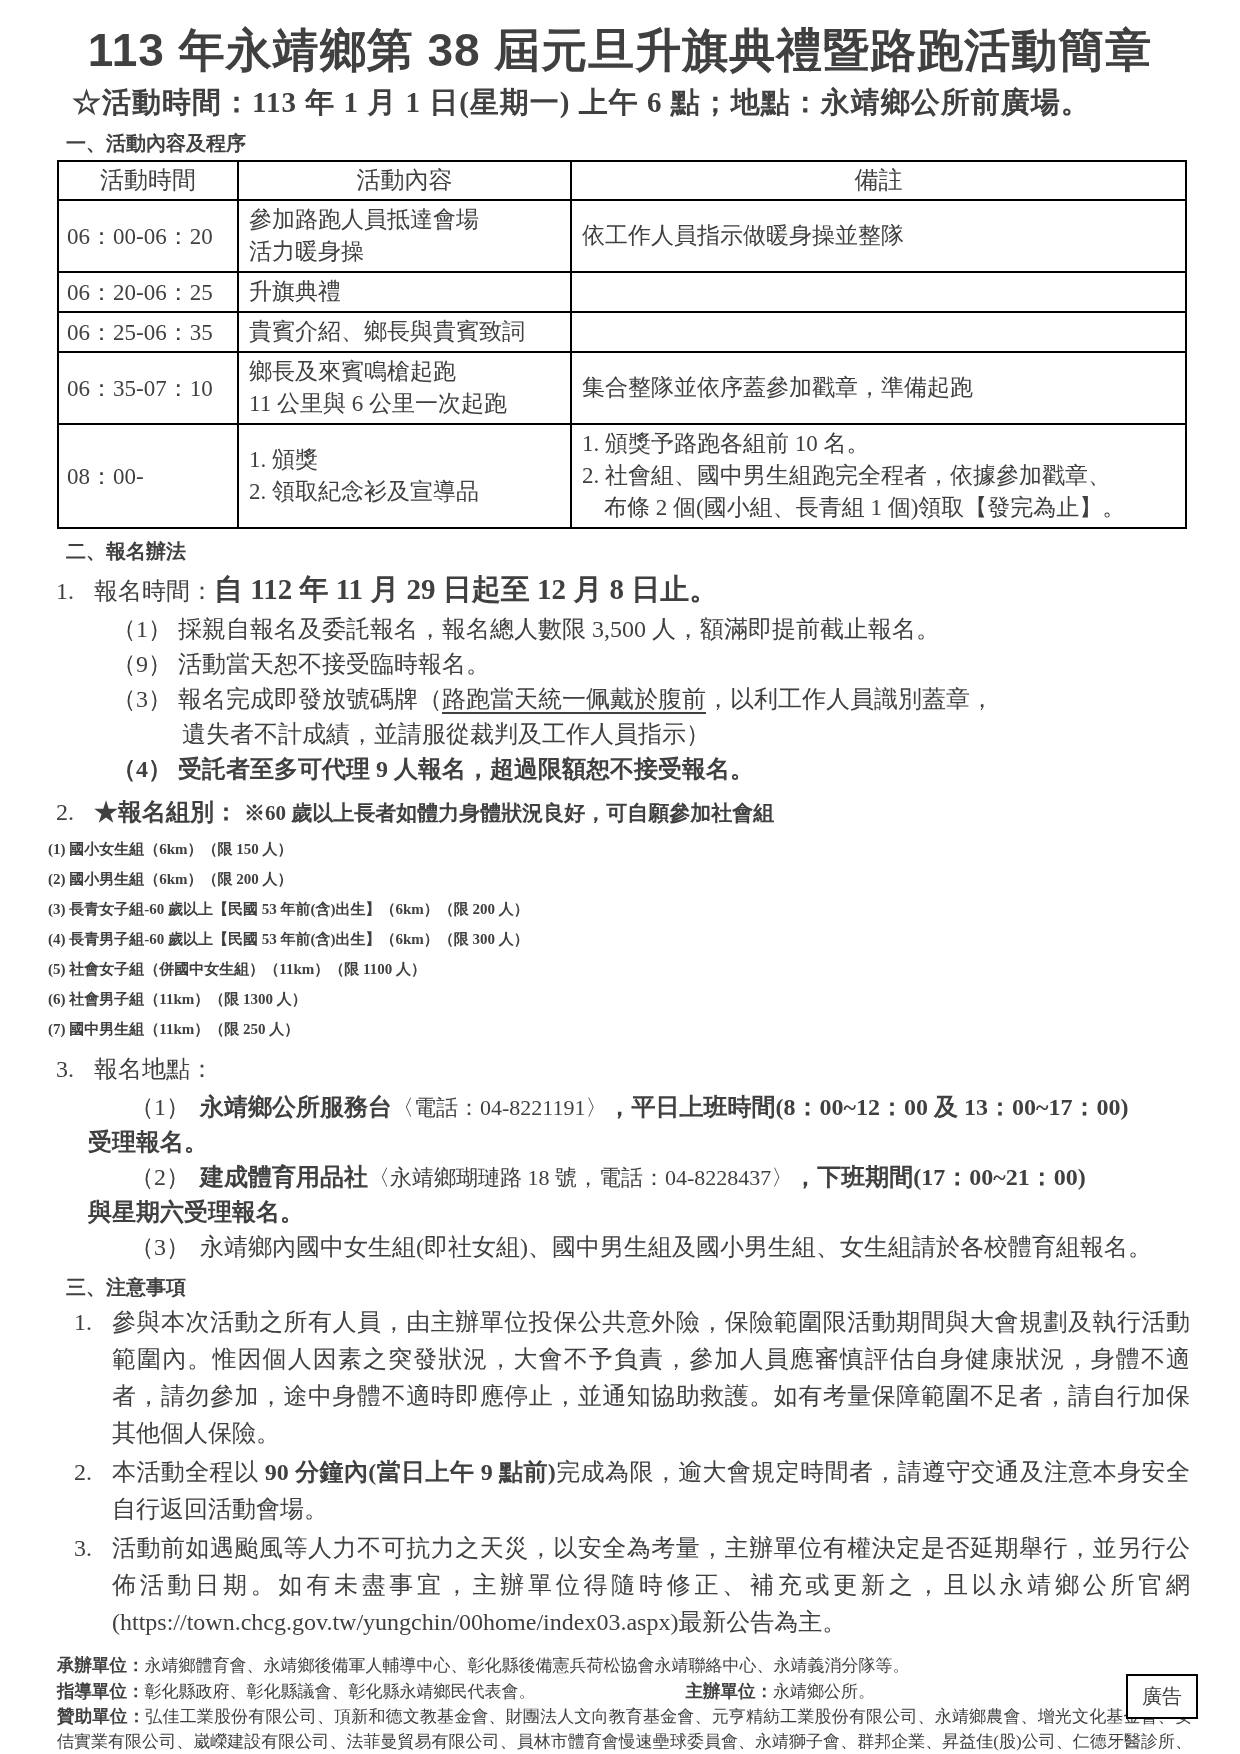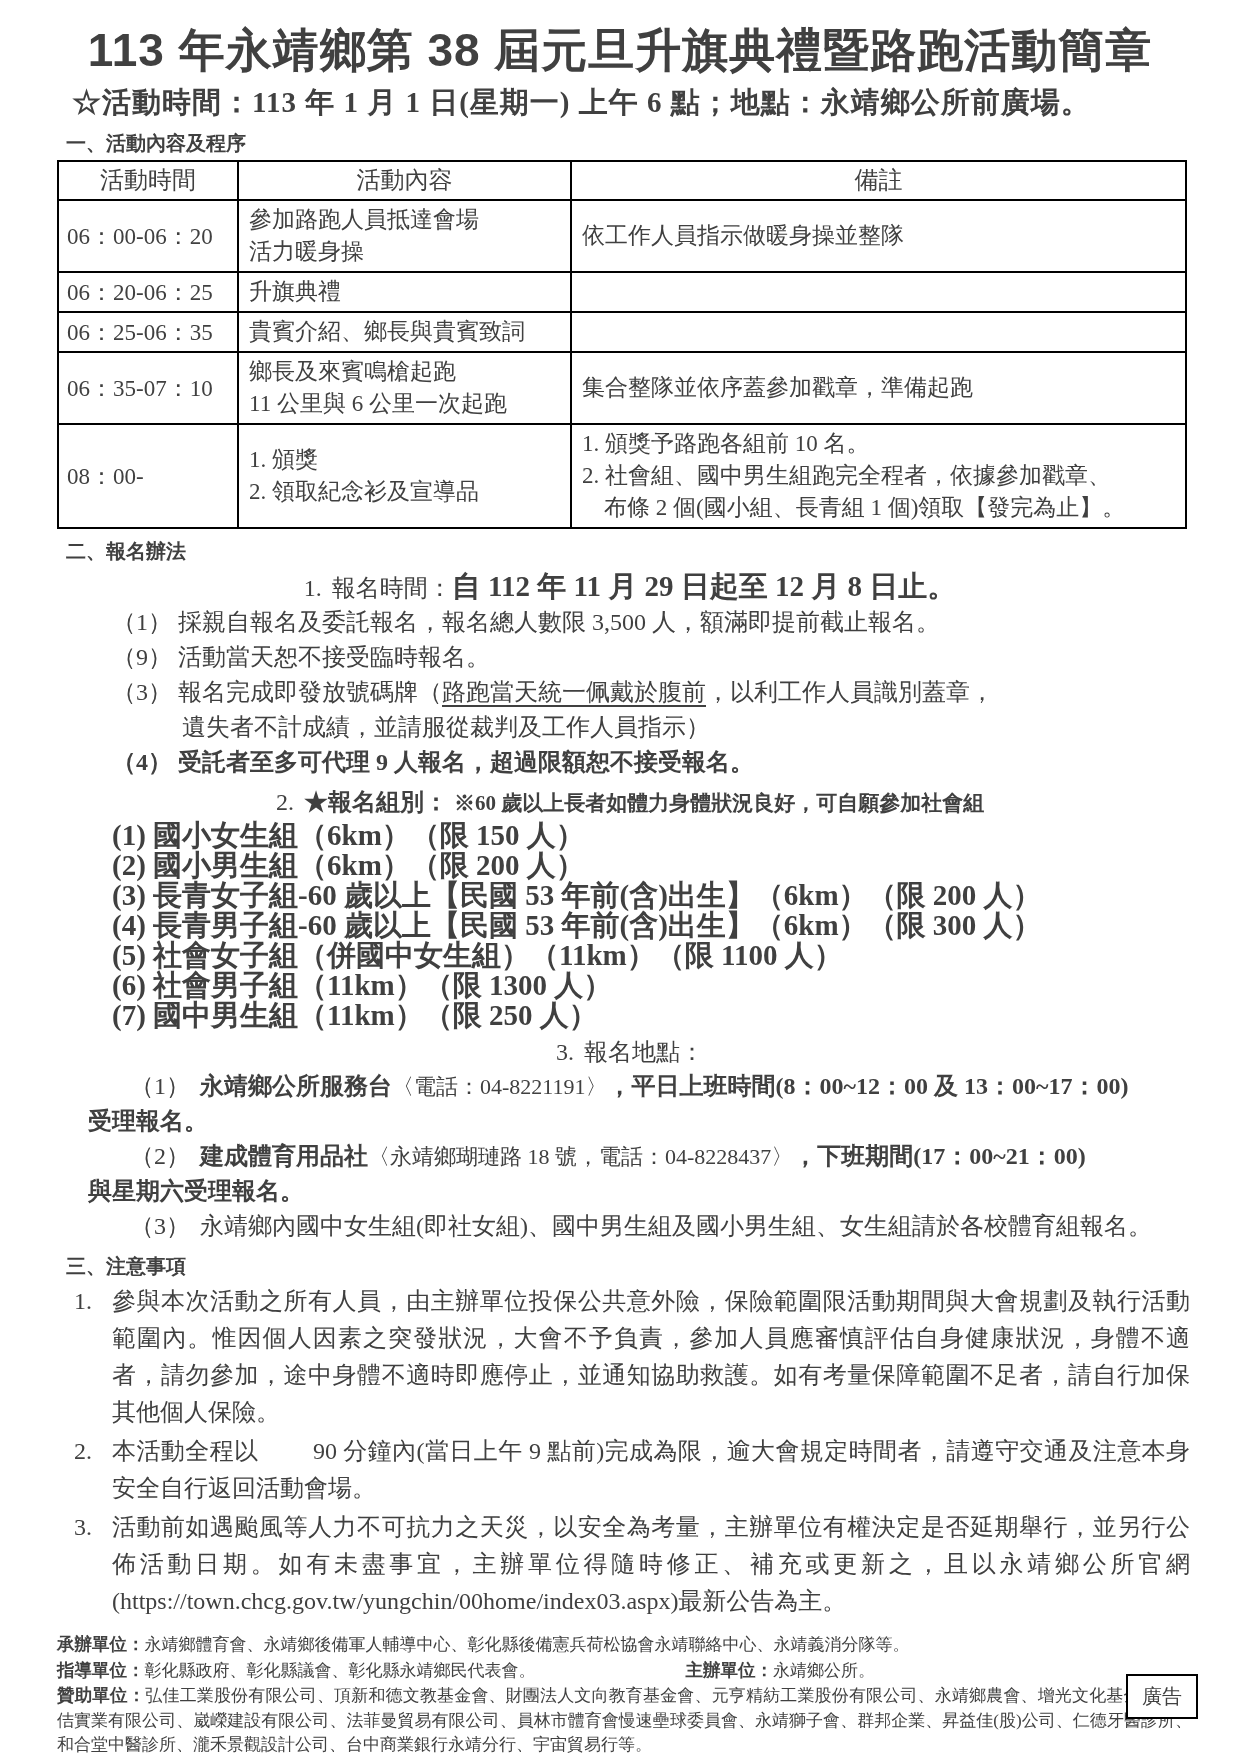--- a/index.html
+++ b/index.html
@@ -50,41 +50,41 @@
     border: 2px solid #000;
     padding: 3px 10px;
     vertical-align: middle;
     line-height: 31px;
   }
   .schedule th { font-weight: normal; text-align: center; font-size: 24px; }
   .schedule td.time { padding-left: 8px; white-space: nowrap; }
   .schedule .cell-line { line-height: 32px; }
   .schedule .cell-line.indent { padding-left: 22px; }
   
-  .item { margin: 5px 46px 0 56px; font-size: 24px; line-height: 34px; text-align: center; }
+  .item { margin: 5px 46px 0 56px; font-size: 24px; line-height: 41px; }
   .inum { display: inline-block; width: 38px; }
   .iperiod { font-weight: bold; font-size: 29px; }
   .ilabel.bold { font-weight: bold; }
   .gnote { font-weight: bold; font-size: 21px; }
   .sub { margin: 0 46px 0 112px; font-size: 24px; line-height: 35px; }
   .sub.cont { margin-left: 182px; }
   .sub.bold { font-weight: bold; }
   .bu { font-weight: normal; text-decoration: underline; text-underline-offset: 5px; text-align: center; }
-  .group { margin: 0 46px 0 112px; font-weight: bold; font-size: 29px; line-height: 30px; }
+  .group { margin: 0 46px 0 48px; font-weight: bold; font-size: 15px; line-height: 30px; }
   .loc { margin: 0 40px 0 130px; font-size: 24px; line-height: 35px; }
   .loc .lnum { display: inline-block; width: 70px; }
   .loc.cont { margin-left: 88px; }
   .lname { font-weight: bold; }
   .lcontact { font-size: 22px; }
   .lbold { font-weight: bold; }
   
   .note-item { display: flex; margin: 2px 50px 0 74px; }
   .nnum { flex: none; width: 38px; font-size: 24px; line-height: 37px; }
   .ntext { font-size: 24px; line-height: 37px; text-align: justify; }
-  .nbold { font-weight: normal; margin-left: 48px; }
+  .nbold { font-weight: bold; }
   
   .footer { margin: 12px 48px 0 57px; }
   .fline { margin: 0; font-size: 17px; line-height: 24.5px; }
   .fline.just { text-align: justify; }
   .flabel { font-weight: bold; font-size: 17.5px; }
   .flabel.host { margin-left: 150px; }
   .ad-box {
     position: absolute;
     left: 1126px;
     top: 1674px;

